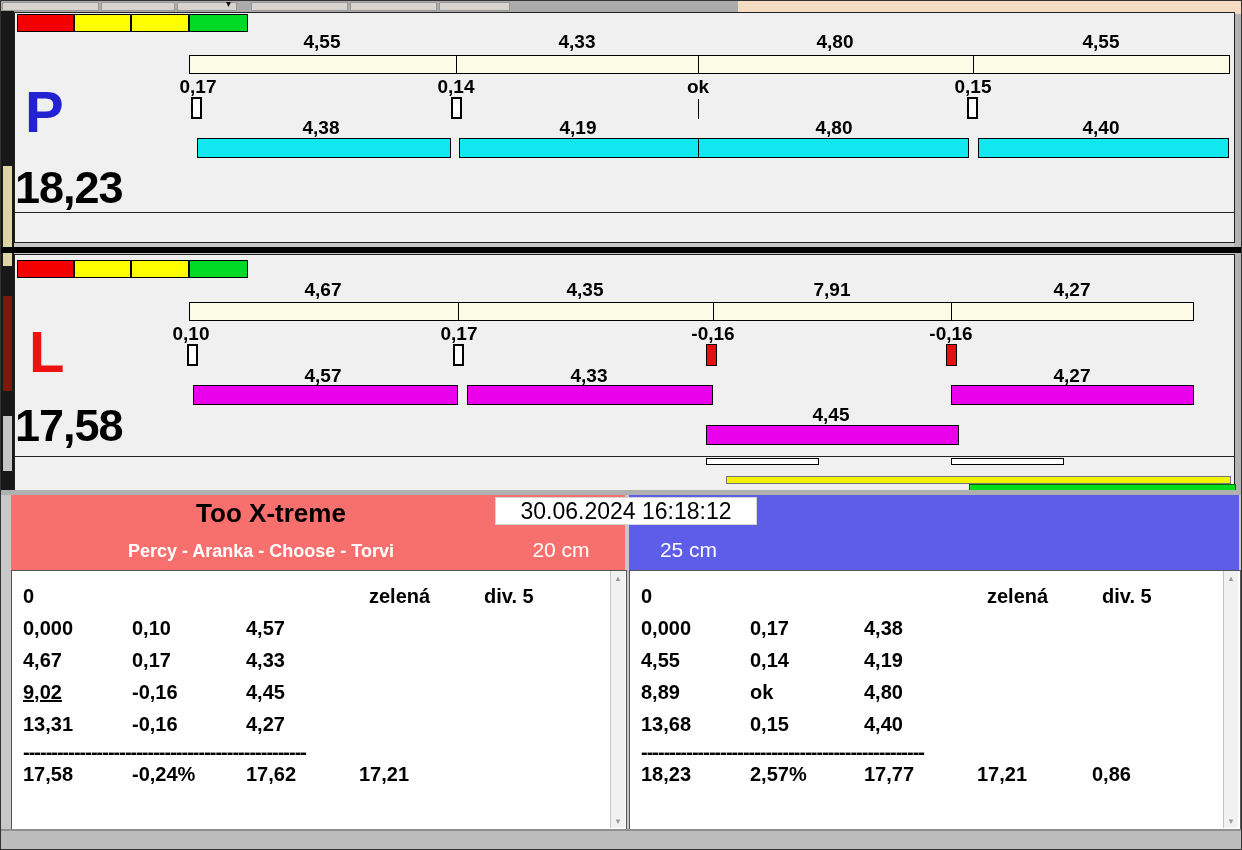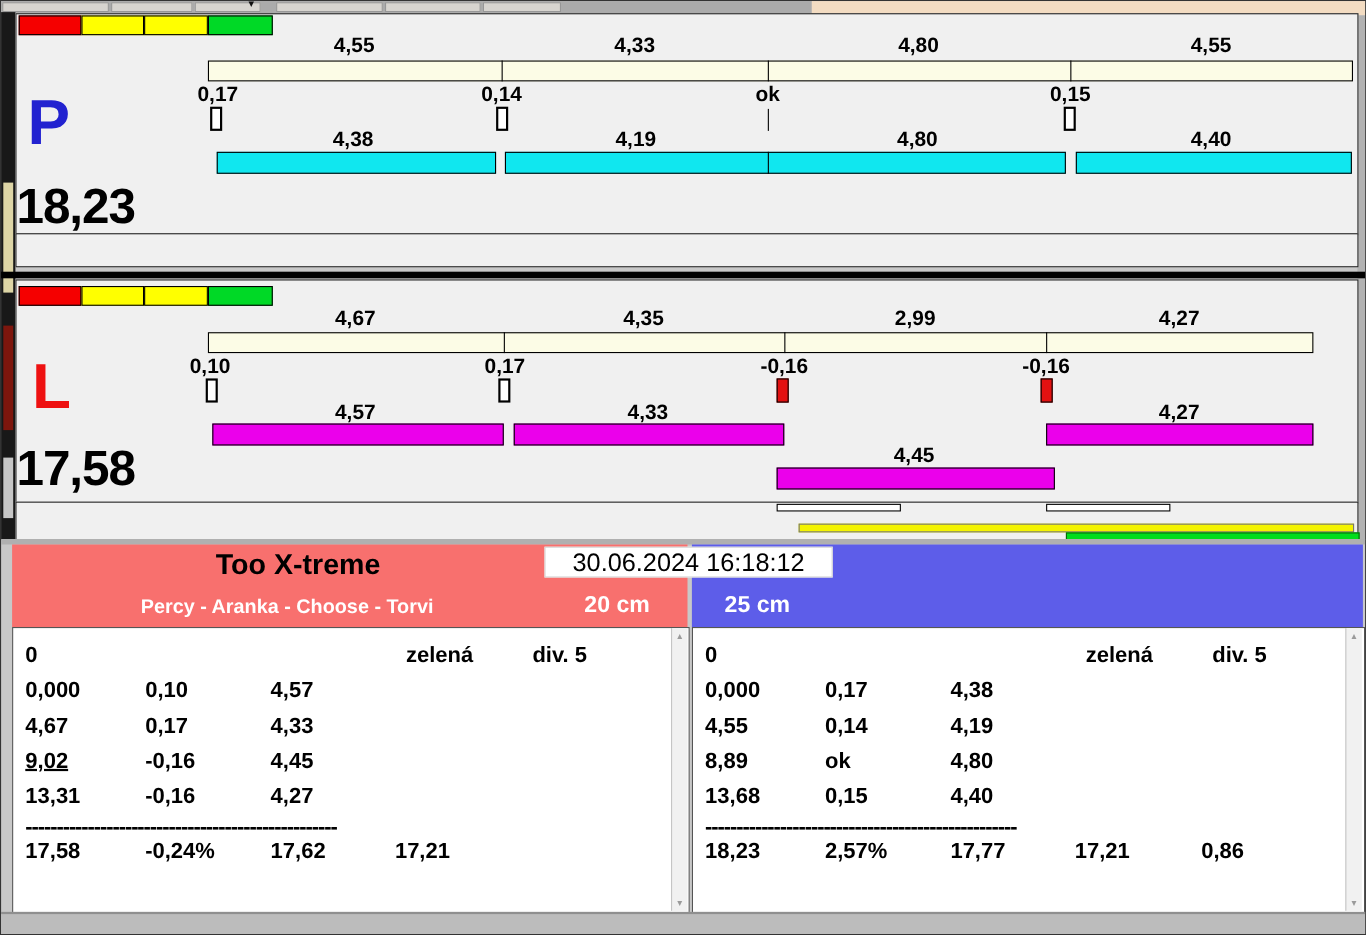--- a/index.html
+++ b/index.html
@@ -13,21 +13,21 @@
   .bar{position:absolute;box-sizing:border-box;border:1px solid #000;}
   .divline{position:absolute;width:1px;background:#000;}
   .marker{position:absolute;width:11px;height:22px;background:#fff;border:2px solid #000;box-sizing:border-box;}
   .marker.neg{background:#e31111;border:1px solid #000;}
   .bigletter{position:absolute;font-weight:bold;font-size:58px;line-height:58px;}
   .bigtotal{position:absolute;font-weight:bold;font-size:45px;line-height:46px;color:#000;letter-spacing:-1px;}
   .chartbox{position:absolute;background:#f0f0f0;border:1px solid #222;}
   .swatch{position:absolute;height:18px;border:1px solid #000;box-sizing:border-box;}
   .hdr-title{position:absolute;font-weight:bold;font-size:26px;color:#000;text-align:center;line-height:30px;white-space:nowrap;}
   .hdr-sub{position:absolute;font-weight:bold;font-size:18px;color:#fff;text-align:center;line-height:24px;white-space:nowrap;}
-  .hdr-cm{position:absolute;font-weight:bold;font-size:21px;color:#fff;text-align:center;line-height:26px;white-space:nowrap;}
+  .hdr-cm{position:absolute;font-weight:normal;font-size:21px;color:#fff;text-align:center;line-height:26px;white-space:nowrap;}
   .cell{position:absolute;top:1px;height:9px;background:#d7d4cf;border:1px solid #979797;box-sizing:border-box;}
   .trow span{position:absolute;font-weight:bold;font-size:20px;line-height:22px;color:#000;white-space:nowrap;}
   .scrollbar{position:absolute;width:14px;background:#f1f1f1;border-left:1px solid #c5c5c5;}
   .scrollbar .sarr{position:absolute;left:0;width:14px;height:14px;font-size:9px;color:#9a9a9a;text-align:center;line-height:14px;}
   .txtarea{position:absolute;background:#fff;border:1px solid #555;}
 </style>
 </head>
 <body>
 
 <div class="screen">
@@ -98,21 +98,21 @@
 
   <div class="swatch" style="left:16px;top:259px;width:57px;background:#f50000;"></div>
   <div class="swatch" style="left:73px;top:259px;width:57px;background:#ffff00;"></div>
   <div class="swatch" style="left:130px;top:259px;width:58px;background:#ffff00;"></div>
   <div class="swatch" style="left:188px;top:259px;width:59px;background:#00d926;"></div>
 
   <div class="bigletter" style="left:28px;top:322px;color:#ee1111;">L</div>
 
   <span class="lbl" style="left:272px;top:279px;width:100px;">4,67</span>
   <span class="lbl" style="left:534px;top:279px;width:100px;">4,35</span>
-  <span class="lbl" style="left:781px;top:279px;width:100px;">2,99</span>
+  <span class="lbl" style="left:781px;top:279px;width:100px;">7,91</span>
   <span class="lbl" style="left:1021px;top:279px;width:100px;">4,27</span>
 
   <div class="bar" style="left:188px;top:301px;width:1005px;height:19px;background:#fcfce6;"></div>
   <div class="divline" style="left:457px;top:301px;height:19px;"></div>
   <div class="divline" style="left:712px;top:301px;height:19px;"></div>
   <div class="divline" style="left:950px;top:301px;height:19px;"></div>
 
   <span class="lbl" style="left:140px;top:323px;width:100px;">0,10</span>
   <span class="lbl" style="left:408px;top:323px;width:100px;">0,17</span>
   <span class="lbl" style="left:662px;top:323px;width:100px;">-0,16</span>

